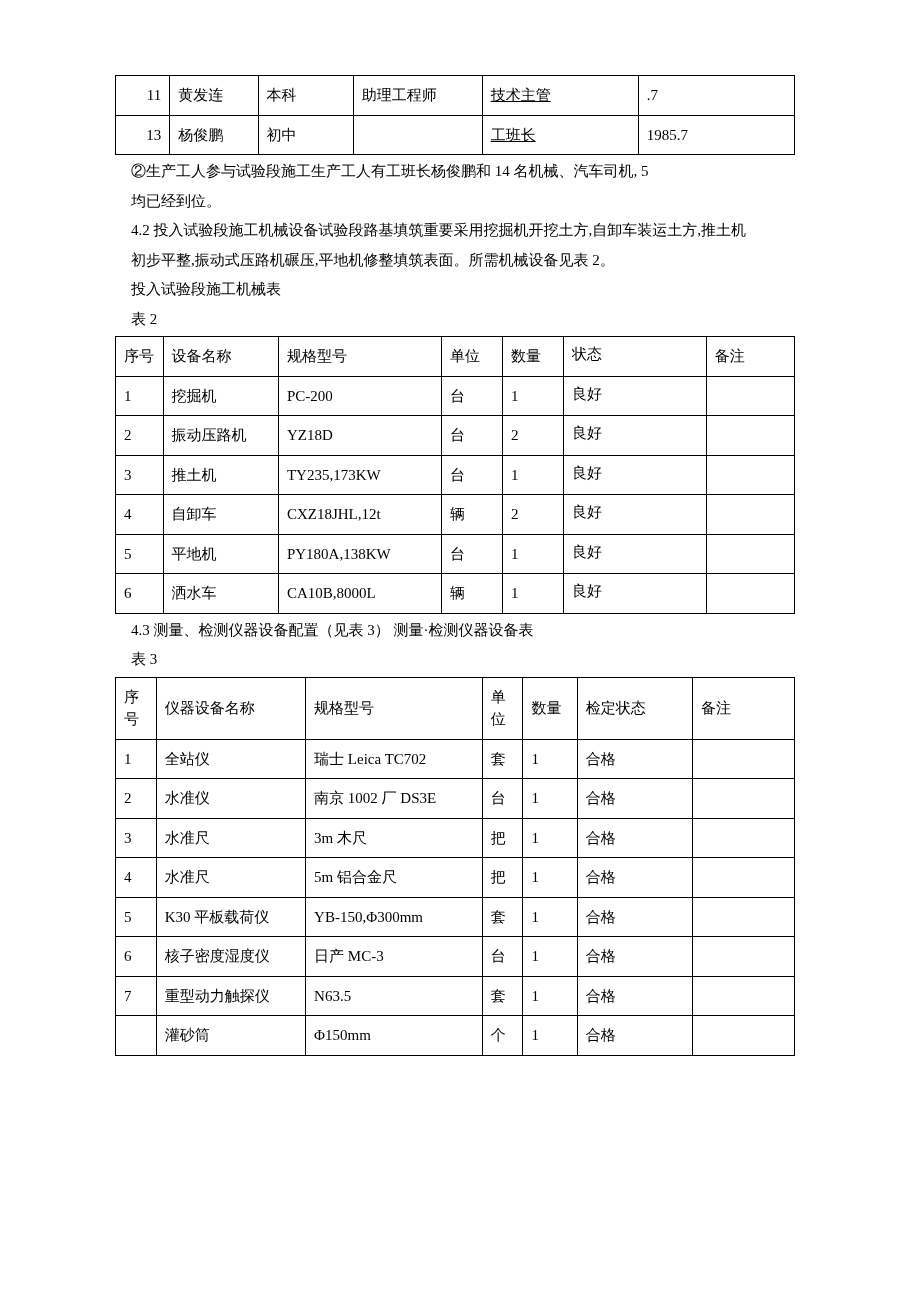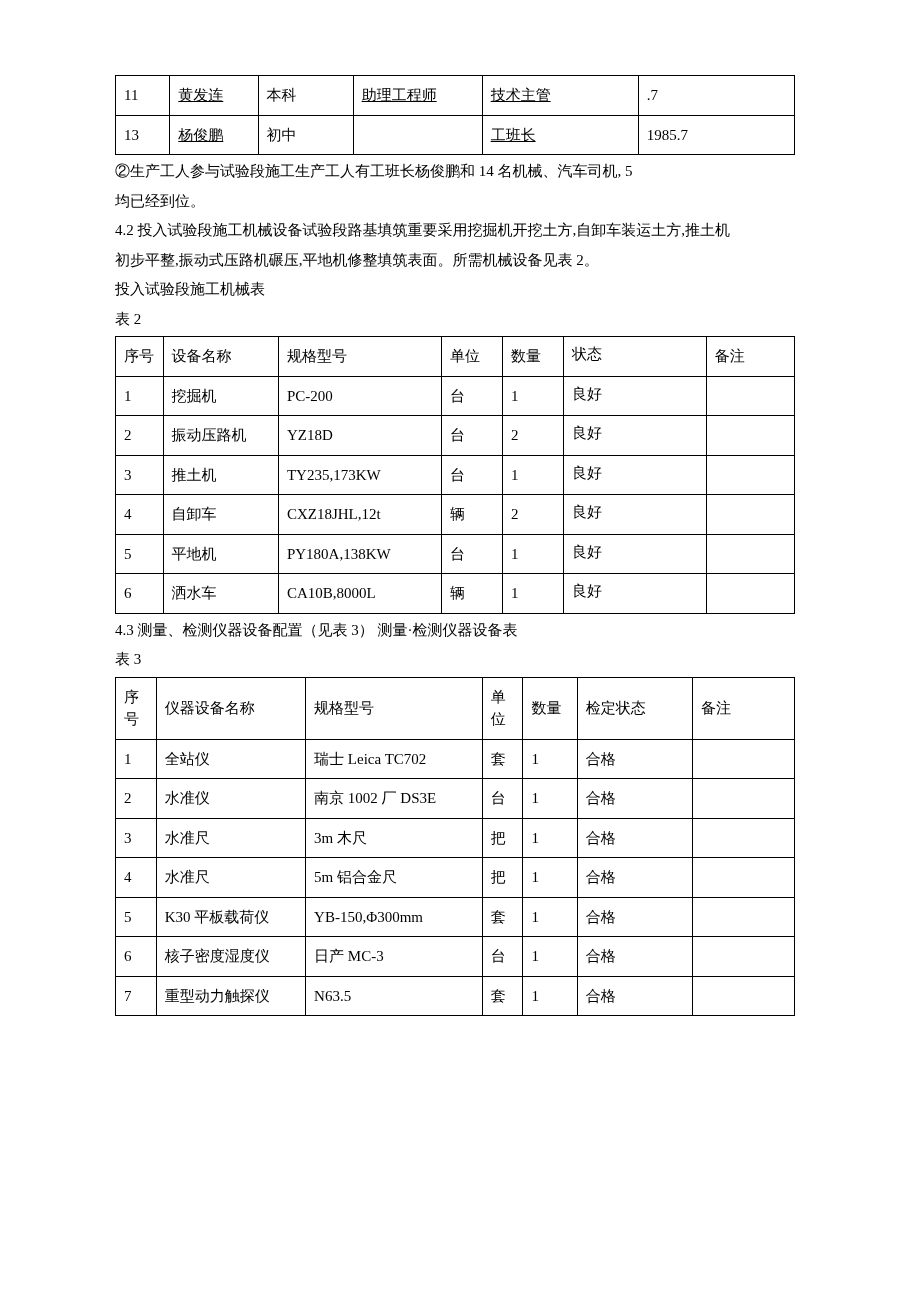--- a/index.html
+++ b/index.html
@@ -16,27 +16,27 @@
       width: 100%;
       margin: 0;
     }
     td {
       border: 1px solid #000;
       padding: 8px 8px;
       text-align: left;
       vertical-align: middle;
     }
     .para {
-      margin: 4px 0;
+      margin: 4px 16px;
       line-height: 1.7;
     }
-    .table1 td:nth-child(1){ width: 8%; }
-    .table1 td:nth-child(2){ width: 13%; text-decoration: underline; }
+    .table1 td:nth-child(1){ width: 8%; text-align: right; }
+    .table1 td:nth-child(2){ width: 13%; }
     .table1 td:nth-child(3){ width: 14%; }
-    .table1 td:nth-child(4){ width: 19%; text-decoration: underline; }
+    .table1 td:nth-child(4){ width: 19%; }
     .table1 td:nth-child(5){ width: 23%; text-decoration: underline; }
     .table1 td:nth-child(6){ width: 23%; }
     .table2 td:nth-child(1){ width: 7%; }
     .table2 td:nth-child(2){ width: 17%; }
     .table2 td:nth-child(3){ width: 24%; }
     .table2 td:nth-child(4){ width: 9%; }
     .table2 td:nth-child(5){ width: 9%; }
     .table2 td:nth-child(6){ width: 21%; font-family: Liberation Mono, monospace; }
     .table2 td:nth-child(7){ width: 13%; }
     .table3 td:nth-child(1){ width: 6%; }
@@ -220,14 +220,23 @@
       </tr>
       <tr>
         <td>7</td>
         <td>重型动力触探仪</td>
         <td>N63.5</td>
         <td>套</td>
         <td>1</td>
         <td>合格</td>
         <td></td>
       </tr>
+      <tr>
+        <td></td>
+        <td>灌砂筒</td>
+        <td>Φ150mm</td>
+        <td>个</td>
+        <td>1</td>
+        <td>合格</td>
+        <td></td>
+      </tr>
     </tbody>
 </table>
 
 </body></html>

